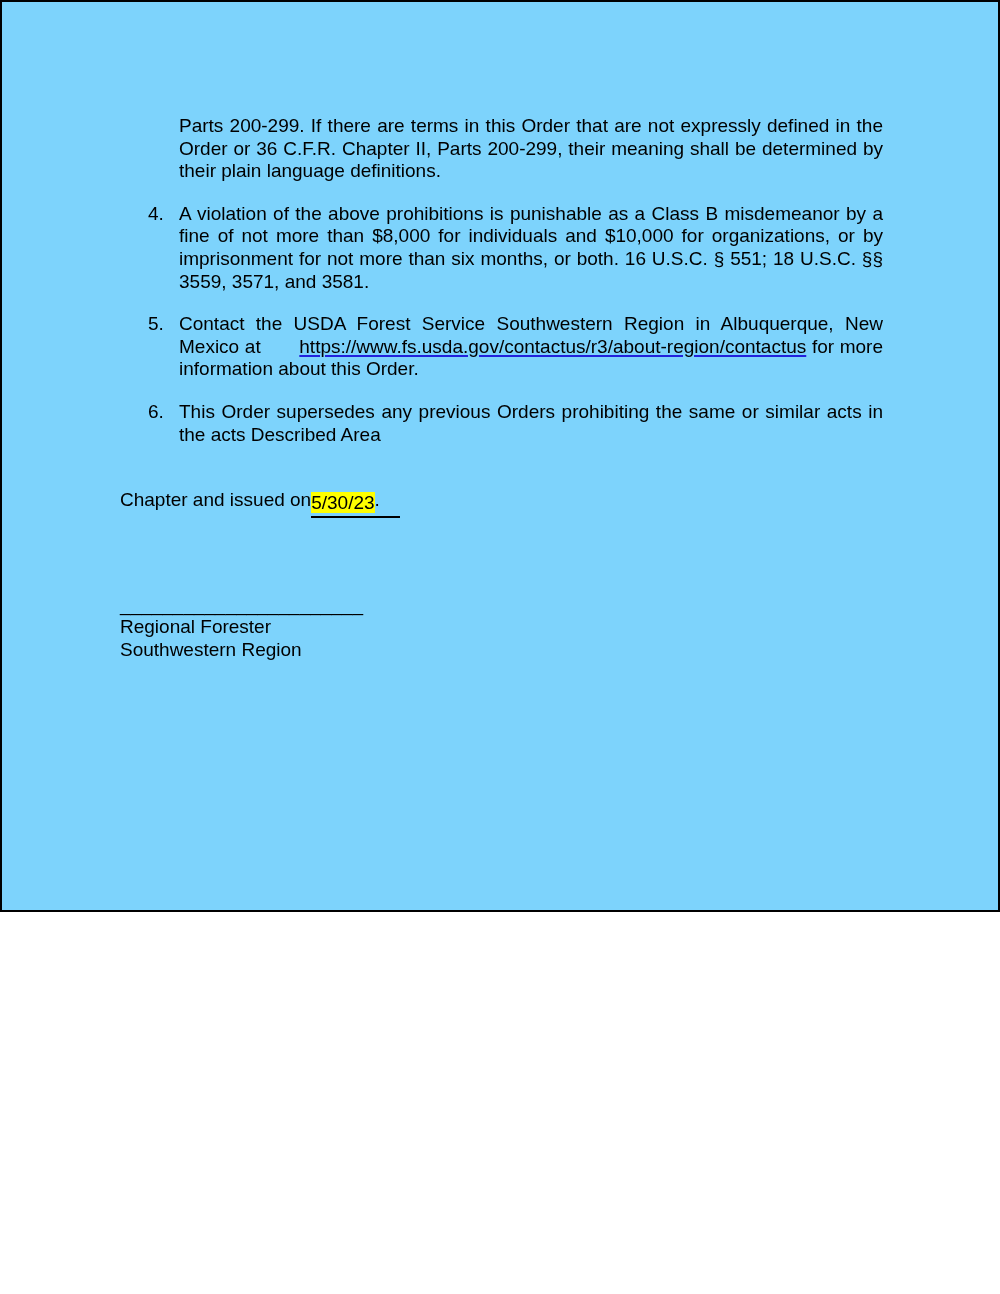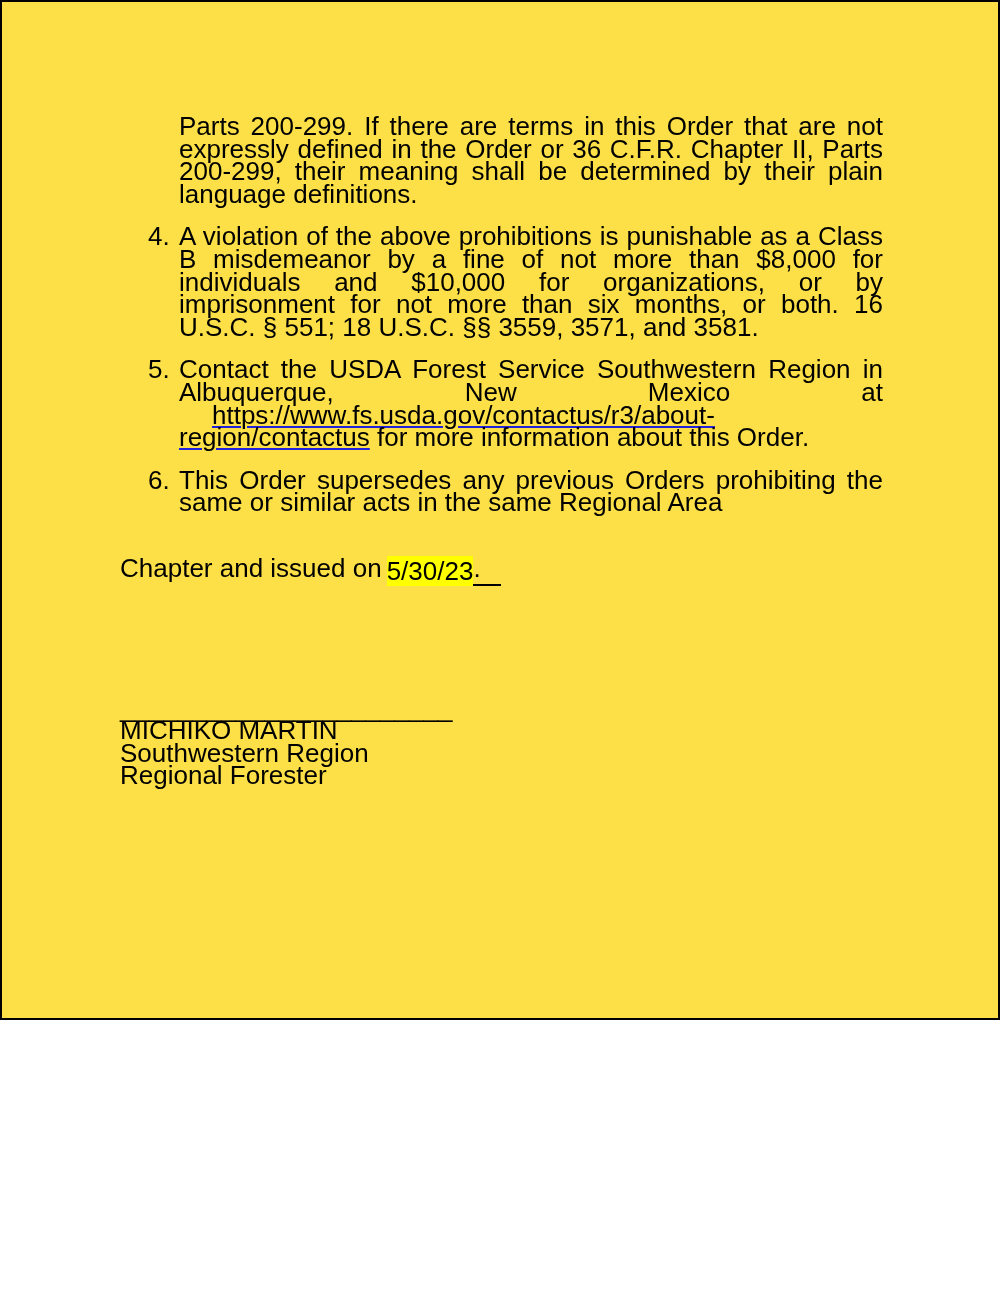--- a/index.html
+++ b/index.html
@@ -1,24 +1,24 @@
 <!DOCTYPE html>
 <html style="--text: #000000; --highlight: #ffff00; --link-underline: #2222dd;"><head>
 <meta charset="utf-8">
 <style>
   html, body { margin: 0; padding: 0; background: #ffffff; }
   .page {
     position: relative;
     width: 1000px;
-    height: 1020px;
+    height: 912px;
     box-sizing: border-box;
-    background: #fde047;
+    background: #7dd3fc;
     border: 2px solid #000000;
     font-family: "Liberation Sans", sans-serif;
-    font-size: 26px;
+    font-size: 19px;
     line-height: 22.6px;
     color: var(--text, #000000);
     overflow: hidden;
   }
   .content {
     position: absolute;
     left: 118px;
     top: 113px;
     width: 763px;
   }
@@ -45,32 +45,31 @@
     text-decoration-thickness: 2px;
     text-underline-offset: 2px;
     cursor: pointer;
     margin-left: 33px;
   }
   .signed-line {
     margin: 43px 0 0 0;
   }
   .date-line {
     display: inline-block;
-    margin-left: 5px;
     padding-right: 20px;
     padding-bottom: 4px;
     border-bottom: 2px solid #000000;
   }
   .hl {
     position: relative;
     top: 3px;
     background: var(--highlight, #ffff00);
   }
   .sig-block {
-    margin-top: 111px;
+    margin-top: 76px;
   }
   .sig-rule { white-space: pre; }
 </style>
 </head>
 <body>
 
 <div class="page">
   <div class="content">
 
     <p class="para-continuation">Parts 200-299. If there are terms in this Order that are not expressly defined in the Order or 36 C.F.R. Chapter II, Parts 200-299, their meaning shall be determined by their plain language definitions.</p>
@@ -80,26 +79,25 @@
       <div class="list-text">A violation of the above prohibitions is punishable as a Class B misdemeanor by a fine of not more than $8,000 for individuals and $10,000 for organizations, or by imprisonment for not more than six months, or both. 16 U.S.C. § 551; 18 U.S.C. §§ 3559, 3571, and 3581.</div>
     </div>
 
     <div class="list-item">
       <div class="list-num">5.</div>
       <div class="list-text"><span>Contact the USDA Forest Service Southwestern Region in Albuquerque, New Mexico at </span><a class="doc-link">https://www.fs.usda.gov/contactus/r3/about-region/contactus</a><span> for more information about this Order.</span></div>
     </div>
 
     <div class="list-item">
       <div class="list-num">6.</div>
-      <div class="list-text">This Order supersedes any previous Orders prohibiting the same or similar acts in the same Regional Area</div>
+      <div class="list-text">This Order supersedes any previous Orders prohibiting the same or similar acts in the acts Described Area</div>
     </div>
 
     <p class="signed-line"><span>Chapter and issued on</span><span class="date-line"><span class="hl">5/30/23</span><span>.</span></span></p>
 
     <div class="sig-block">
       <div class="sig-rule">_______________________</div>
-      <div>MICHIKO MARTIN</div>
+      <div>Regional Forester</div>
       <div>Southwestern Region</div>
-      <div>Regional Forester</div>
     </div>
 
   </div>
 </div>
 
 </body></html>

